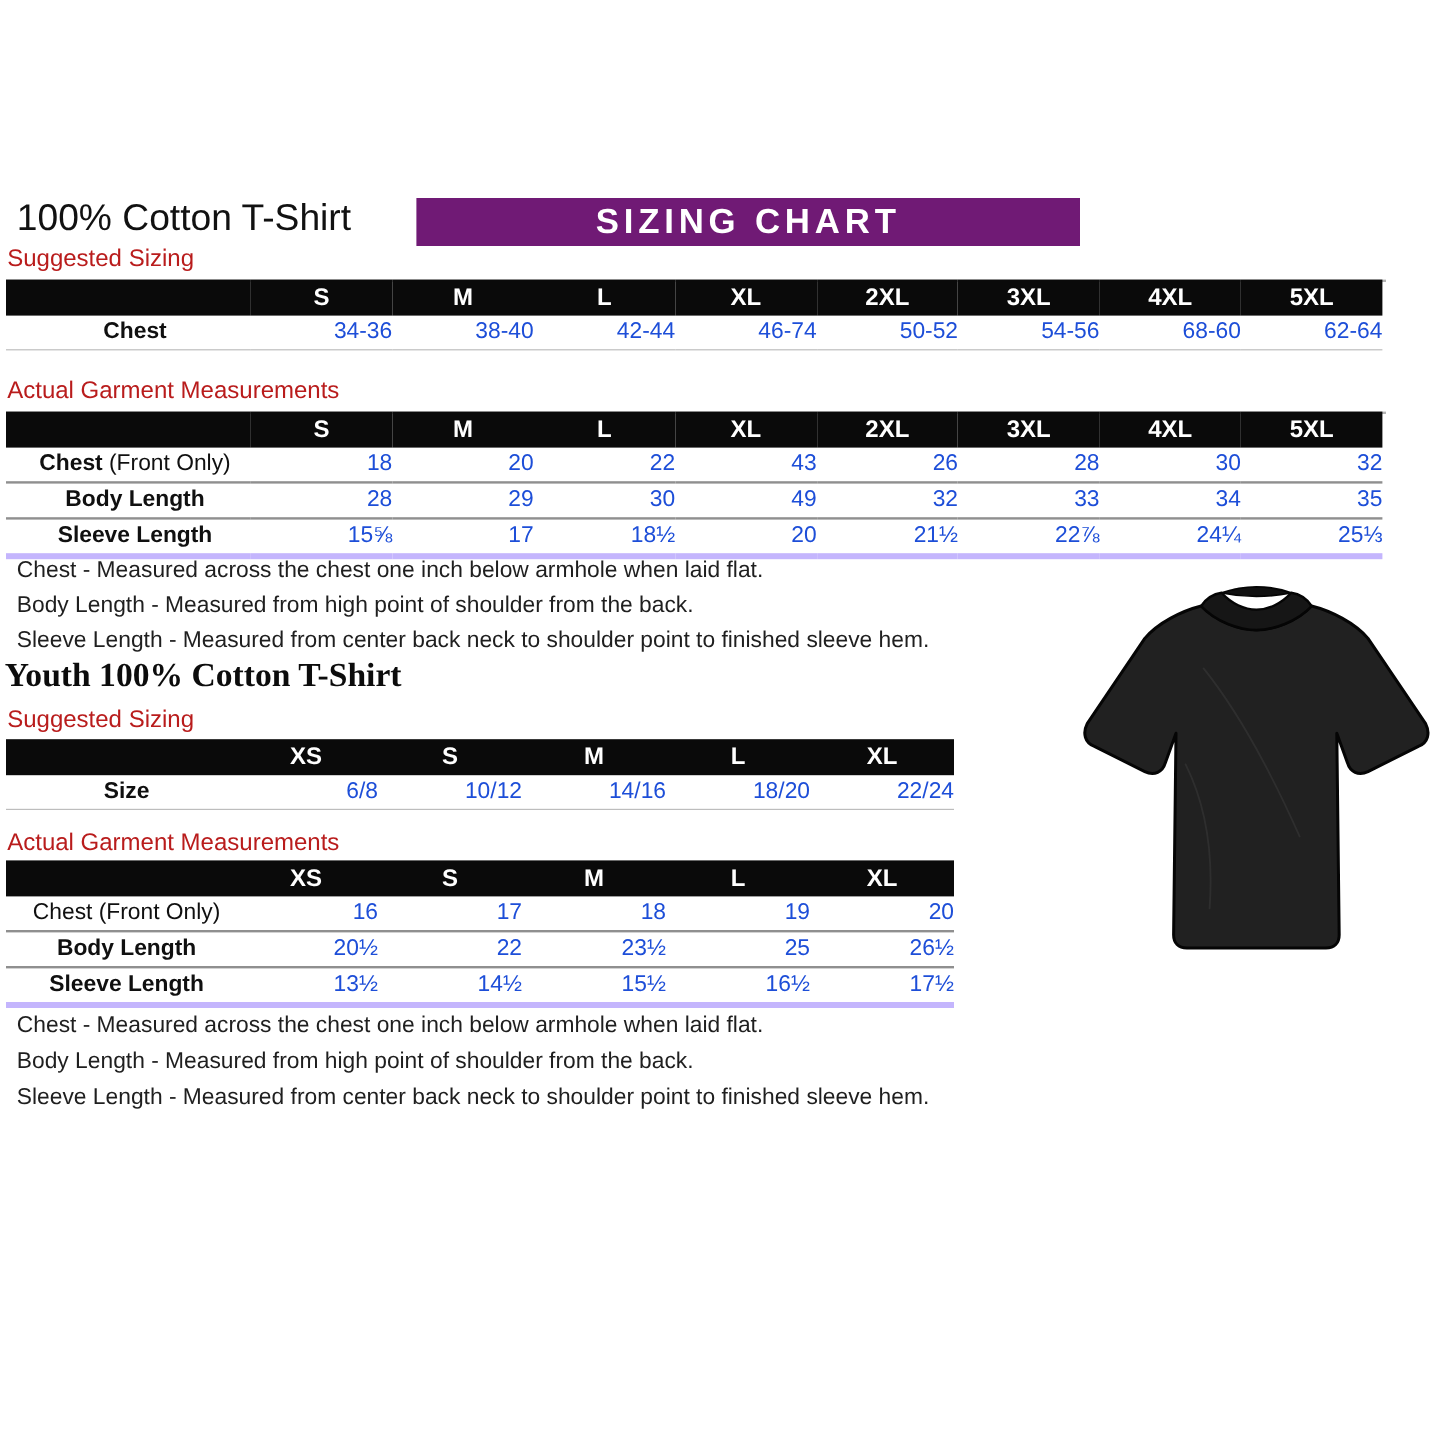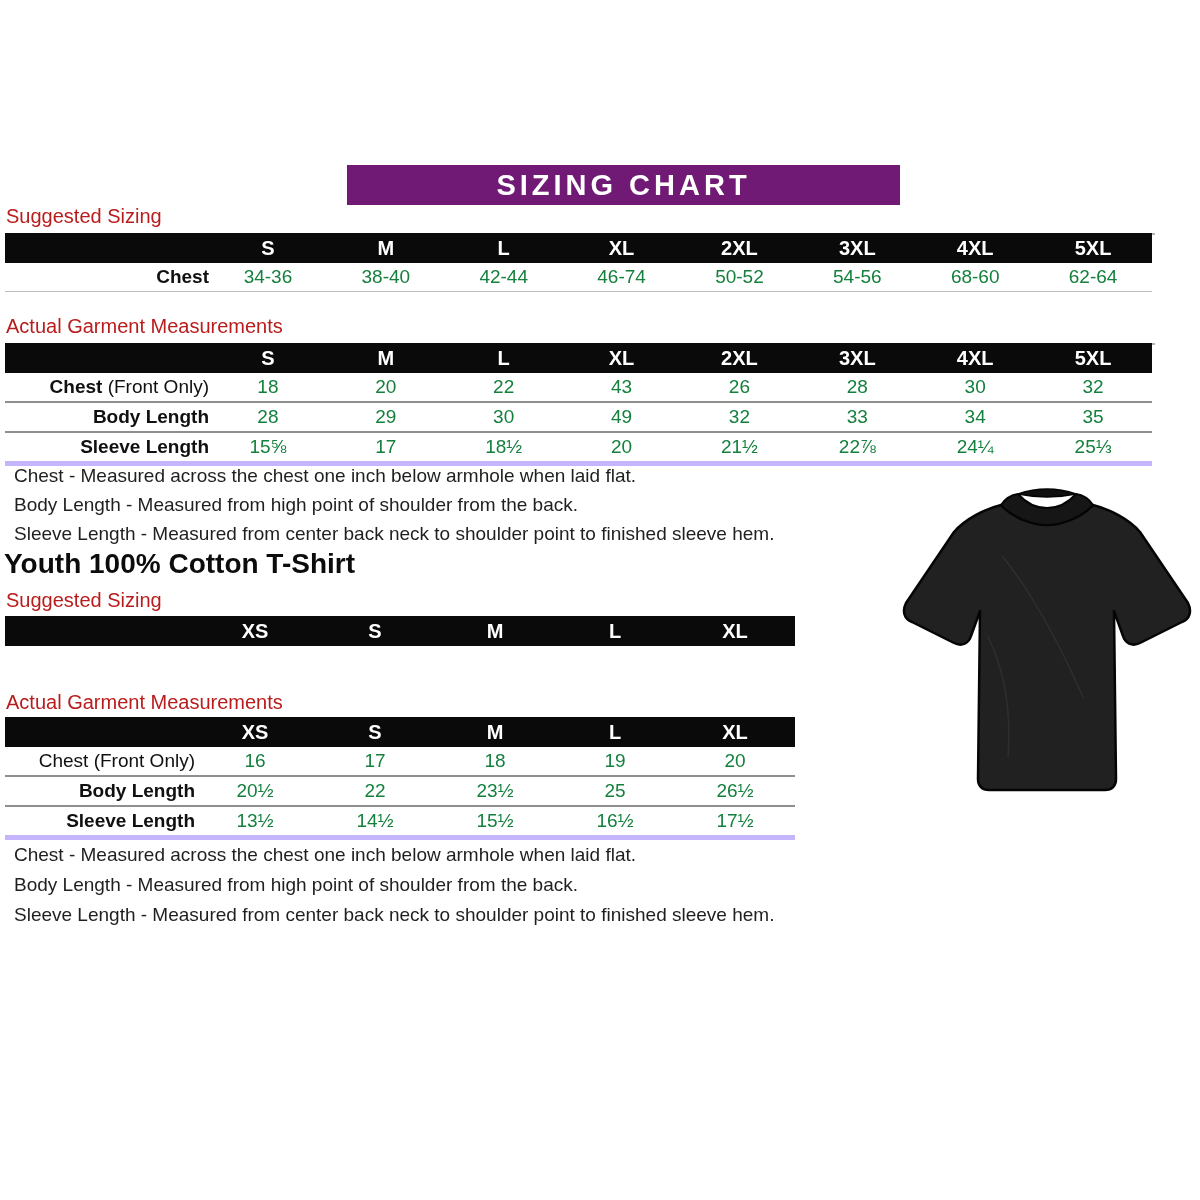--- a/index.html
+++ b/index.html
@@ -10,56 +10,57 @@
   .banner{position:absolute;left:347px;top:165px;width:553px;height:40px;
           background:#701a75;color:#fff;font-size:29px;font-weight:bold;
           letter-spacing:4px;text-align:center;line-height:40px;}
 
   .section-label{position:absolute;font-size:20px;color:#b91c1c;
                  padding:0 0 5px 1px;border-bottom:2px solid #b3b3b3;}
 
   table{border-collapse:collapse;table-layout:fixed;position:absolute;}
   th{background:#0a0a0a;color:#fff;font-size:20px;font-weight:bold;
      height:30px;text-align:center;padding:0;}
-  td{font-size:19px;color:#15803d;text-align:center;height:28px;
+  td{font-size:19px;color:#1d4ed8;text-align:right;height:28px;
      padding:0;vertical-align:middle;}
-  td.rowlbl{text-align:right;padding-left:11px;color:#101010;}
+  td.rowlbl{text-align:center;padding-left:11px;color:#101010;}
   .lbl-b{font-weight:bold;}
 
   #adult-suggested-label{left:5px;top:205px;width:1149px;}
   #adult-suggested-table{left:5px;top:233px;width:1147px;}
   #adult-suggested-table tr.data td{border-bottom:1px solid #bdbdbd;}
 
   #adult-actual-label{left:5px;top:315px;width:1149px;}
   #adult-actual-table{left:5px;top:343px;width:1147px;}
   .meas tr.mid td{border-bottom:2px solid #8f8f8f;}
   .meas tr.last td{border-bottom:5px solid #c4b5fd;}
 
   .c-lbl-a{width:204px;} .c-lbl-y{width:190px;}
 
   .notes{position:absolute;left:14px;font-size:19px;color:#1f1f1f;}
   #adult-notes{top:461px;line-height:29px;}
   #youth-notes{top:840px;line-height:30px;}
   .notes div{white-space:nowrap;}
 
   #youth-heading{position:absolute;left:4px;top:548px;font-size:28px;
-                 font-weight:bold;color:#0c0c0c;}
+                 font-weight:bold;color:#0c0c0c;font-family:Liberation Serif, serif;}
   #youth-suggested-label{left:5px;top:589px;width:788px;}
   #youth-suggested-table{left:5px;top:616px;width:790px;}
   #youth-suggested-table tr.data td{border-bottom:1px solid #bdbdbd;}
   #youth-actual-label{left:5px;top:691px;width:788px;}
   #youth-actual-table{left:5px;top:717px;width:790px;}
 
   #tshirt{position:absolute;left:893px;top:487px;width:300px;height:325px;}
 </style>
 </head>
 <body>
 
 <div class="page">
 
+  <div class="title">100% Cotton T-Shirt</div>
   <div class="banner">SIZING CHART</div>
 
   <div class="section-label" id="adult-suggested-label">Suggested Sizing</div>
 
   <table class="sz-table" id="adult-suggested-table">
     <colgroup>
         <col class="c-lbl-a">
         <col span="8">
       </colgroup>
     <tbody>
@@ -159,20 +160,28 @@
         <col span="5">
       </colgroup>
     <tbody>
         <tr>
       <th></th>
       <th>XS</th>
       <th>S</th>
       <th>M</th>
       <th>L</th>
       <th>XL</th>
+    </tr>
+    <tr class="data">
+      <td class="rowlbl"><span class="lbl-b">Size</span><span></span></td>
+      <td>6/8</td>
+      <td>10/12</td>
+      <td>14/16</td>
+      <td>18/20</td>
+      <td>22/24</td>
     </tr>
   </tbody>
     </table>
 
   <div class="section-label" id="youth-actual-label">Actual Garment Measurements</div>
 
   <table class="sz-table meas" id="youth-actual-table">
     <colgroup>
         <col class="c-lbl-y">
         <col span="5">

